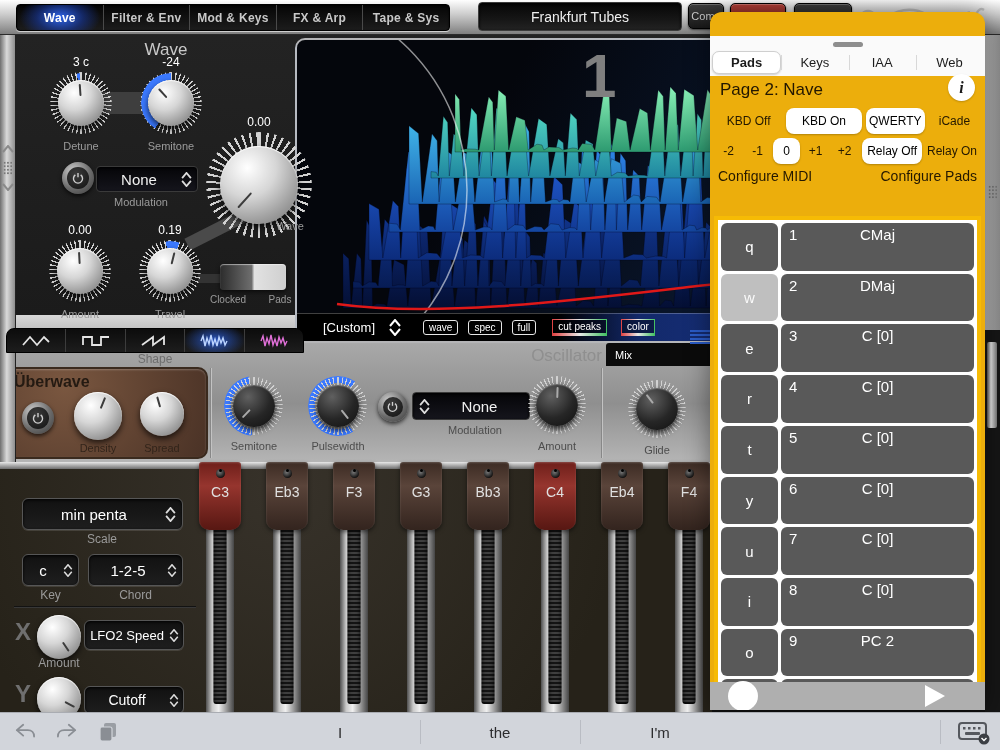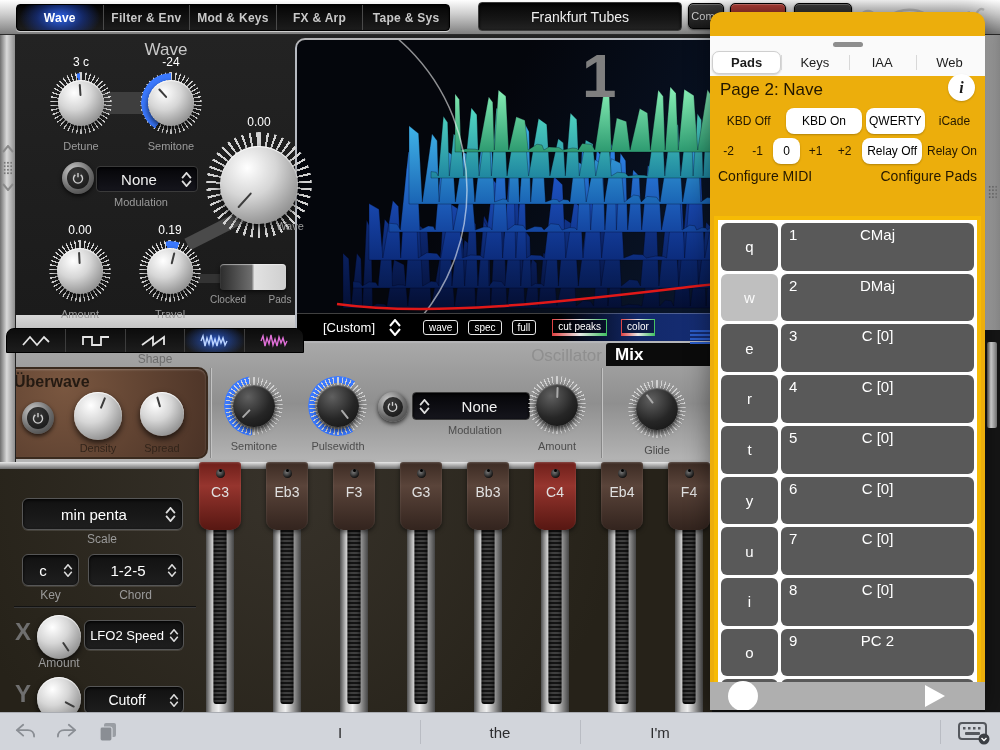--- a/index.html
+++ b/index.html
@@ -54,21 +54,21 @@
   .minibtn.striped{border-bottom:3px solid;border-image:linear-gradient(90deg,#e04040,#e8e8e8,#40c060) 1;}
   .chevpair{display:inline-flex;flex-direction:column;align-items:center;justify-content:center;gap:1px;}
 
   
   .metalband{position:absolute;left:0;top:315px;width:712px;height:147px;background:linear-gradient(#d8d8d8,#a8a8a8 20%,#8f8f8f 60%,#b5b5b5);z-index:1;}
   .shapebox{position:absolute;left:6px;top:328px;width:298px;height:25px;background:linear-gradient(#0c0c0c,#1d1d1d);border-radius:8px 8px 0 0;border:1px solid #000;display:flex;z-index:3;}
   .shapeslot{flex:1;display:flex;align-items:center;justify-content:center;}
   .shapeslot + .shapeslot{border-left:1px solid #3c3c3c;}
   .shape-label{position:absolute;left:100px;top:352px;color:#6e6e6e;font-size:12px;z-index:3;width:110px;text-align:center;}
   .osc-label{position:absolute;left:470px;top:346px;width:132px;text-align:right;color:#8f8f8f;font-size:17px;z-index:3;}
-  .mixhead{position:absolute;left:606px;top:343px;width:106px;height:23px;background:#0b0b0b;color:#fff;font-size:17px;display:flex;align-items:center;padding-left:9px;z-index:3;border-radius:3px 3px 0 0;font-weight:bold;}
+  .mixhead{position:absolute;left:606px;top:343px;width:106px;height:23px;background:#0b0b0b;color:#fff;font-size:11px;display:flex;align-items:center;padding-left:9px;z-index:3;border-radius:3px 3px 0 0;}
   .bluestripes{position:absolute;left:690px;top:330px;width:22px;height:14px;background:repeating-linear-gradient(#2a5cc8 0 2px,transparent 2px 4px);z-index:3;}
   .groove{position:absolute;top:368px;width:2px;height:90px;background:linear-gradient(90deg,#6a6a6a,#e0e0e0);z-index:2;}
 
   
   .uberwave{position:absolute;left:2px;top:367px;width:206px;height:92px;background:radial-gradient(circle at 30% 20%,#7a5740,#5f4231 55%,#4a3226);border:2px solid #3a2a1e;border-radius:10px;box-shadow:inset 0 1px 2px rgba(255,255,255,.25);z-index:2;}
   .uber-title{position:absolute;left:10px;top:4px;color:#241a12;font-size:16px;font-weight:bold;}
   .uber-lbl{position:absolute;color:#32241a;font-size:11px;text-align:center;z-index:3;}
 
   
   .kbarea{position:absolute;left:0;top:462px;width:712px;height:250px;background:radial-gradient(circle at 40% 10%,#37322a,#262219 70%);z-index:1;}

